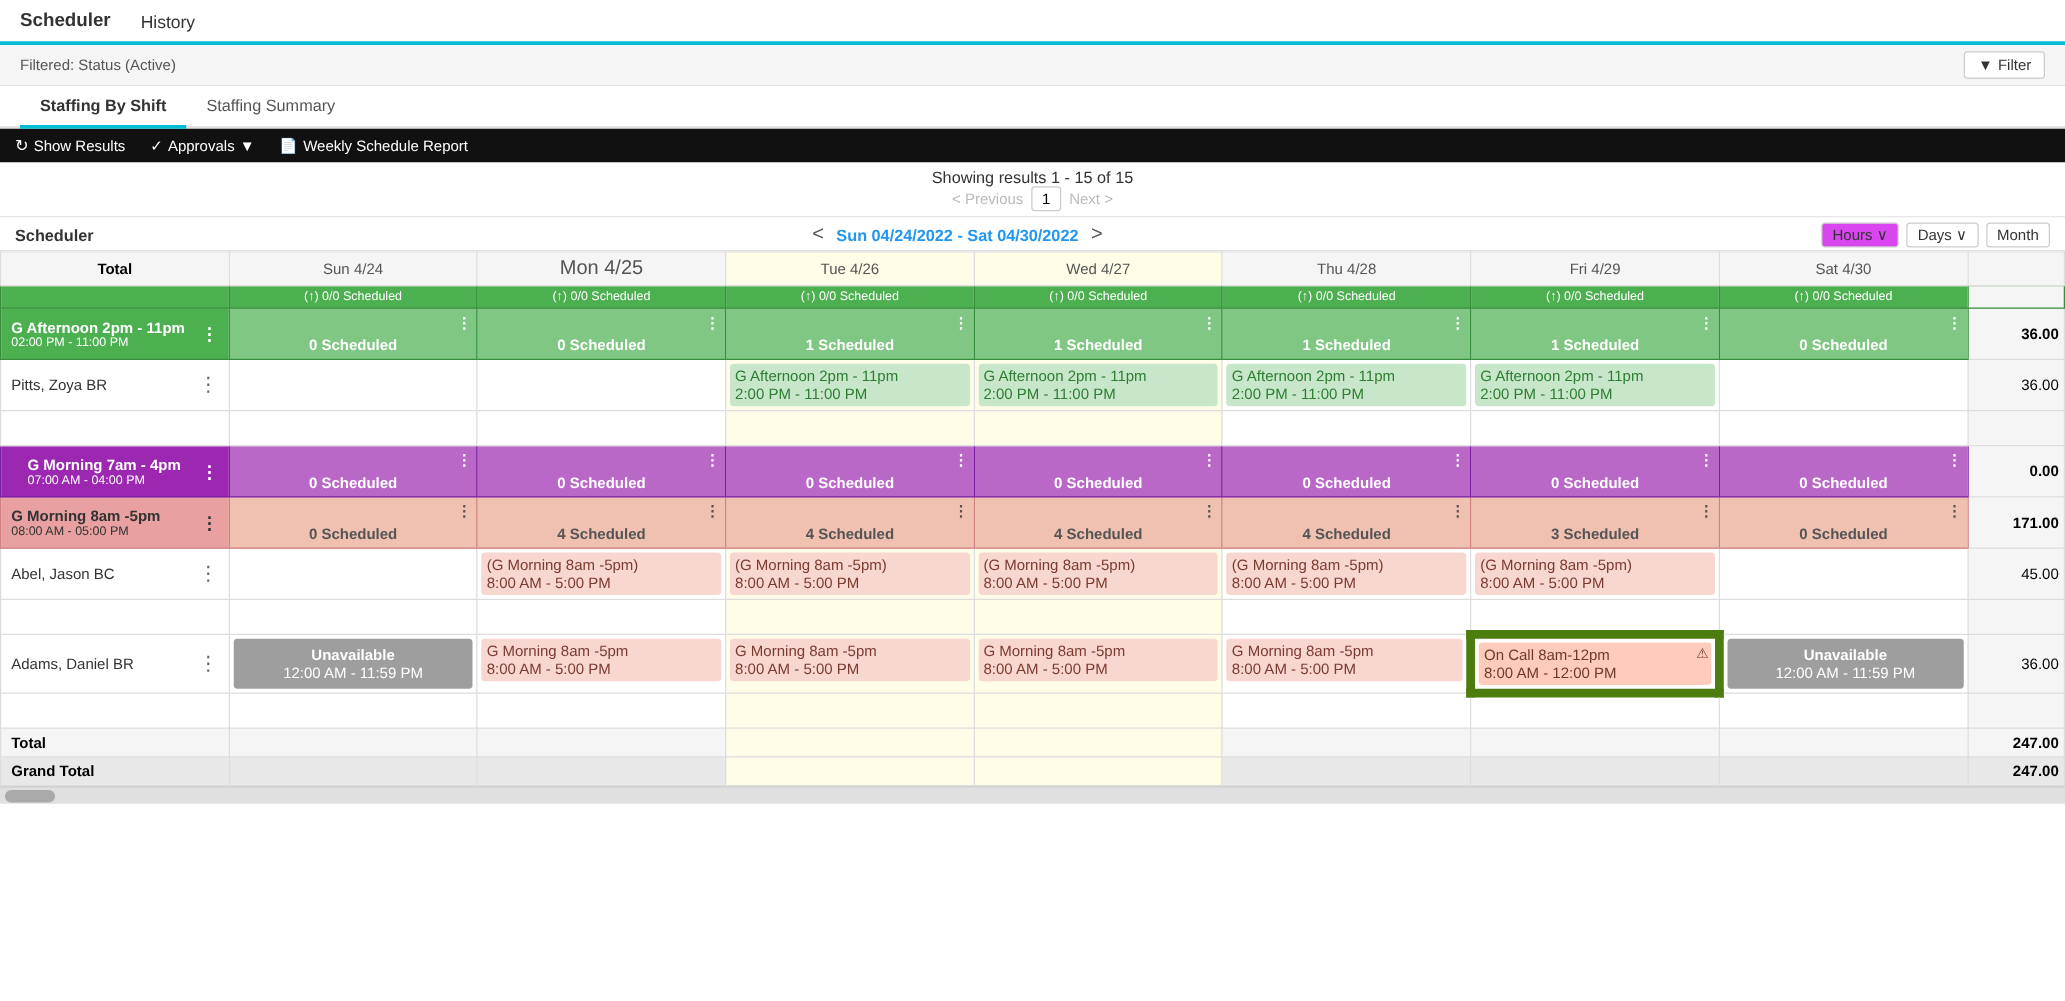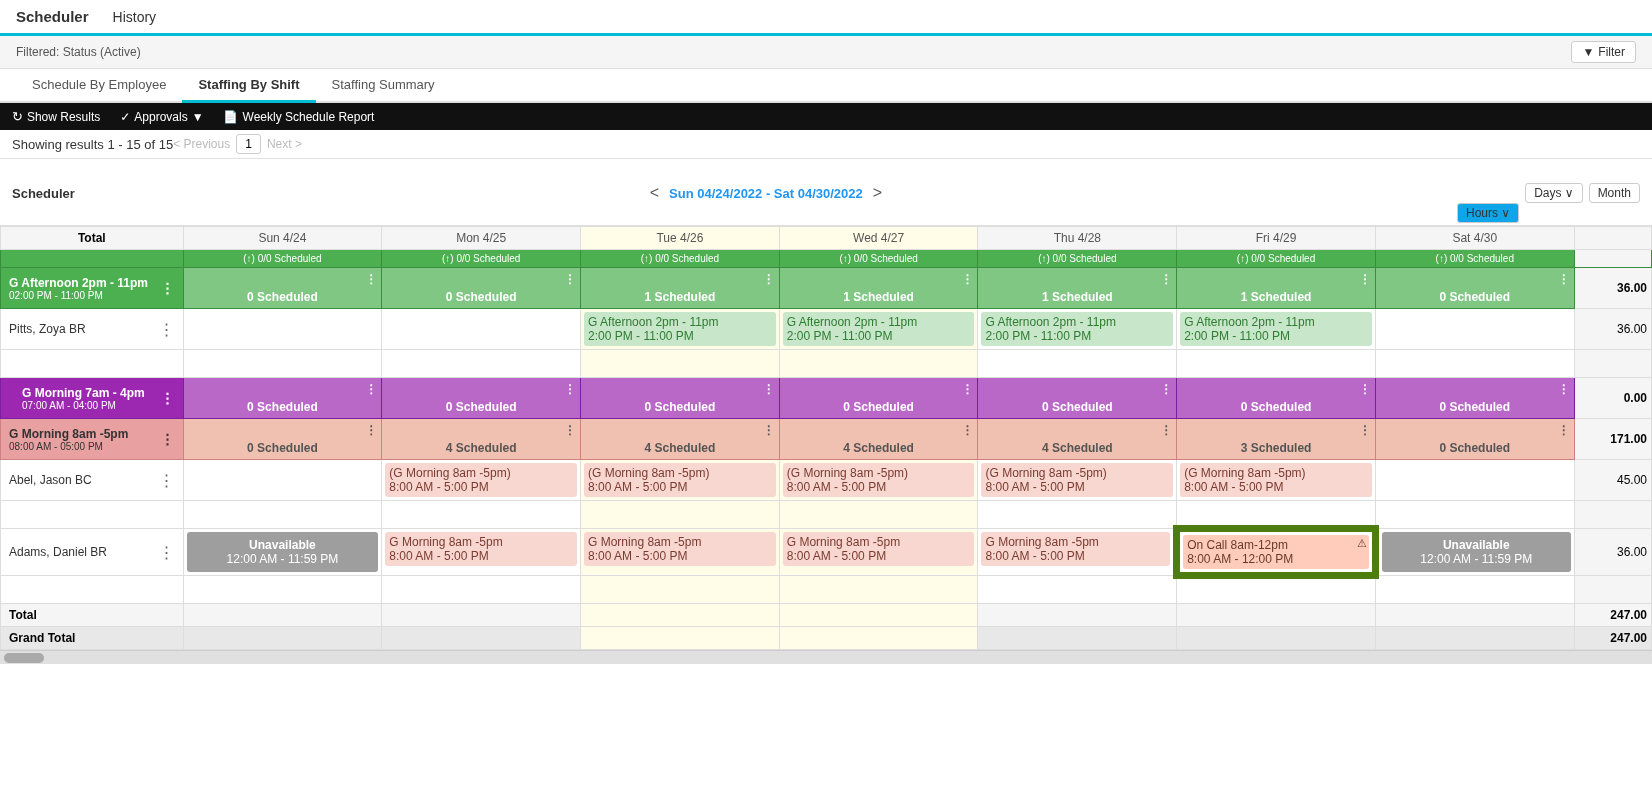--- a/index.html
+++ b/index.html
@@ -15,59 +15,58 @@
 
 <div style="background:#f5f5f5;padding:5px 16px;display:flex;align-items:center;justify-content:space-between;border-bottom:1px solid #e0e0e0;">
   <span style="color:#555;font-size:12px;">Filtered: Status (Active)</span>
   <button style="display:flex;align-items:center;gap:4px;color:#333;font-size:12px;border:1px solid #ccc;background:#fff;padding:3px 10px;border-radius:3px;cursor:pointer;">
     <span style="font-size:12px;">▼</span>
     <span>Filter</span>
   </button>
 </div>
 
 <div style="display:flex;align-items:center;border-bottom:2px solid #e0e0e0;padding:0 16px;background:#fff;">
-  <div style="padding:8px 16px;cursor:pointer;font-size:13px;color:#555;border-bottom:3px solid transparent;margin-bottom:-2px;">Schedule By Employee</div>
   <div style="padding:8px 16px;cursor:pointer;font-size:13px;color:#333;font-weight:bold;border-bottom:3px solid #00bcd4;margin-bottom:-2px;">Staffing By Shift</div>
   <div style="padding:8px 16px;cursor:pointer;font-size:13px;color:#555;border-bottom:3px solid transparent;margin-bottom:-2px;">Staffing Summary</div>
 </div>
 
 <div style="background:#111;display:flex;align-items:center;padding:6px 12px;gap:20px;">
   <button style="color:#fff;font-size:12px;cursor:pointer;background:none;border:none;display:flex;align-items:center;gap:4px;">
     <span style="font-size:13px;">↻</span>
     <span>Show Results</span>
   </button>
   <button style="color:#fff;font-size:12px;cursor:pointer;background:none;border:none;display:flex;align-items:center;gap:4px;">
     <span>✓</span>
     <span>Approvals</span>
     <span>▼</span>
   </button>
   <button style="color:#fff;font-size:12px;cursor:pointer;background:none;border:none;display:flex;align-items:center;gap:4px;">
     <span>📄</span>
     <span>Weekly Schedule Report</span>
   </button>
 </div>
 
-<div style="display:flex;align-items:center;justify-content:flex-start;padding:4px 12px;background:#fff;border-bottom:1px solid #e0e0e0;">
+<div style="display:flex;align-items:center;justify-content:space-between;padding:4px 12px;background:#fff;border-bottom:1px solid #e0e0e0;flex-direction:column;">
   <span style="font-size:13px;color:#333;">Showing results 1 - 15 of 15</span>
   <div style="display:flex;align-items:center;gap:6px;font-size:13px;">
     <span style="color:#bbb;cursor:pointer;">&lt; Previous</span>
     <span style="border:1px solid #ccc;padding:2px 8px;border-radius:3px;">1</span>
     <span style="color:#bbb;cursor:pointer;">Next &gt;</span>
   </div>
 </div>
 
 <div style="display:flex;align-items:center;justify-content:space-between;padding:4px 12px 2px 12px;background:#fff;border-bottom:1px solid #e0e0e0;">
   <span style="font-size:13px;font-weight:bold;color:#333;">Scheduler</span>
   <div style="display:flex;align-items:center;gap:10px;">
     <span style="cursor:pointer;color:#555;font-size:16px;">&lt;</span>
     <span style="color:#2196f3;font-size:13px;font-weight:bold;">Sun 04/24/2022 - Sat 04/30/2022</span>
     <span style="cursor:pointer;color:#555;font-size:16px;">&gt;</span>
   </div>
   <div style="display:flex;align-items:center;gap:6px;">
-    <button style="font-size:12px;color:#333;cursor:pointer;border:1px solid #ccc;padding:2px 8px;border-radius:3px;background:#0ea5e9;margin-top:40px;">Hours ∨</button>
+    <button style="font-size:12px;color:#333;cursor:pointer;border:1px solid #ccc;padding:2px 8px;border-radius:3px;background:#d946ef;">Hours ∨</button>
     <button style="font-size:12px;color:#333;cursor:pointer;border:1px solid #ccc;padding:2px 8px;border-radius:3px;background:#fff;">Days ∨</button>
     <button style="font-size:12px;color:#333;cursor:pointer;border:1px solid #ccc;padding:2px 8px;border-radius:3px;background:#fff;">Month</button>
   </div>
 </div>
 
 <div style="overflow:auto;max-height:560px;width:100%;">
   <table style="border-collapse:collapse;width:100%;table-layout:fixed;">
     <colgroup>
       <col style="width:170px;">
       <col style="width:185px;">
@@ -78,21 +77,21 @@
       <col style="width:185px;">
       <col style="width:185px;">
       <col style="width:72px;">
     </colgroup>
     <thead>
       <tr>
         <th style="background:#f5f5f5;border:1px solid #ddd;padding:4px;">
           <span>Total</span>
         </th>
         <th style="background:#f5f5f5;border:1px solid #ddd;padding:4px;text-align:center;font-weight:normal;font-size:12px;color:#555;">Sun 4/24</th>
-        <th style="background:#f5f5f5;border:1px solid #ddd;padding:4px;text-align:center;font-weight:normal;font-size:12px;color:#555;">Mon 4/25</th>
+        <th style="background:#f5f5f5;border:1px solid #ddd;padding:4px;text-align:center;font-weight:normal;font-size:16px;color:#555;">Mon 4/25</th>
         <th style="background:#fffde7;border:1px solid #ddd;padding:4px;text-align:center;font-weight:normal;font-size:12px;color:#555;">Tue 4/26</th>
         <th style="background:#fffde7;border:1px solid #ddd;padding:4px;text-align:center;font-weight:normal;font-size:12px;color:#555;">Wed 4/27</th>
         <th style="background:#f5f5f5;border:1px solid #ddd;padding:4px;text-align:center;font-weight:normal;font-size:12px;color:#555;">Thu 4/28</th>
         <th style="background:#f5f5f5;border:1px solid #ddd;padding:4px;text-align:center;font-weight:normal;font-size:12px;color:#555;">Fri 4/29</th>
         <th style="background:#f5f5f5;border:1px solid #ddd;padding:4px;text-align:center;font-weight:normal;font-size:12px;color:#555;">Sat 4/30</th>
         <th style="background:#f5f5f5;border:1px solid #ddd;padding:4px;text-align:right;font-weight:normal;font-size:12px;color:#555;"></th>
       </tr>
     </thead>
     <tbody>
 

